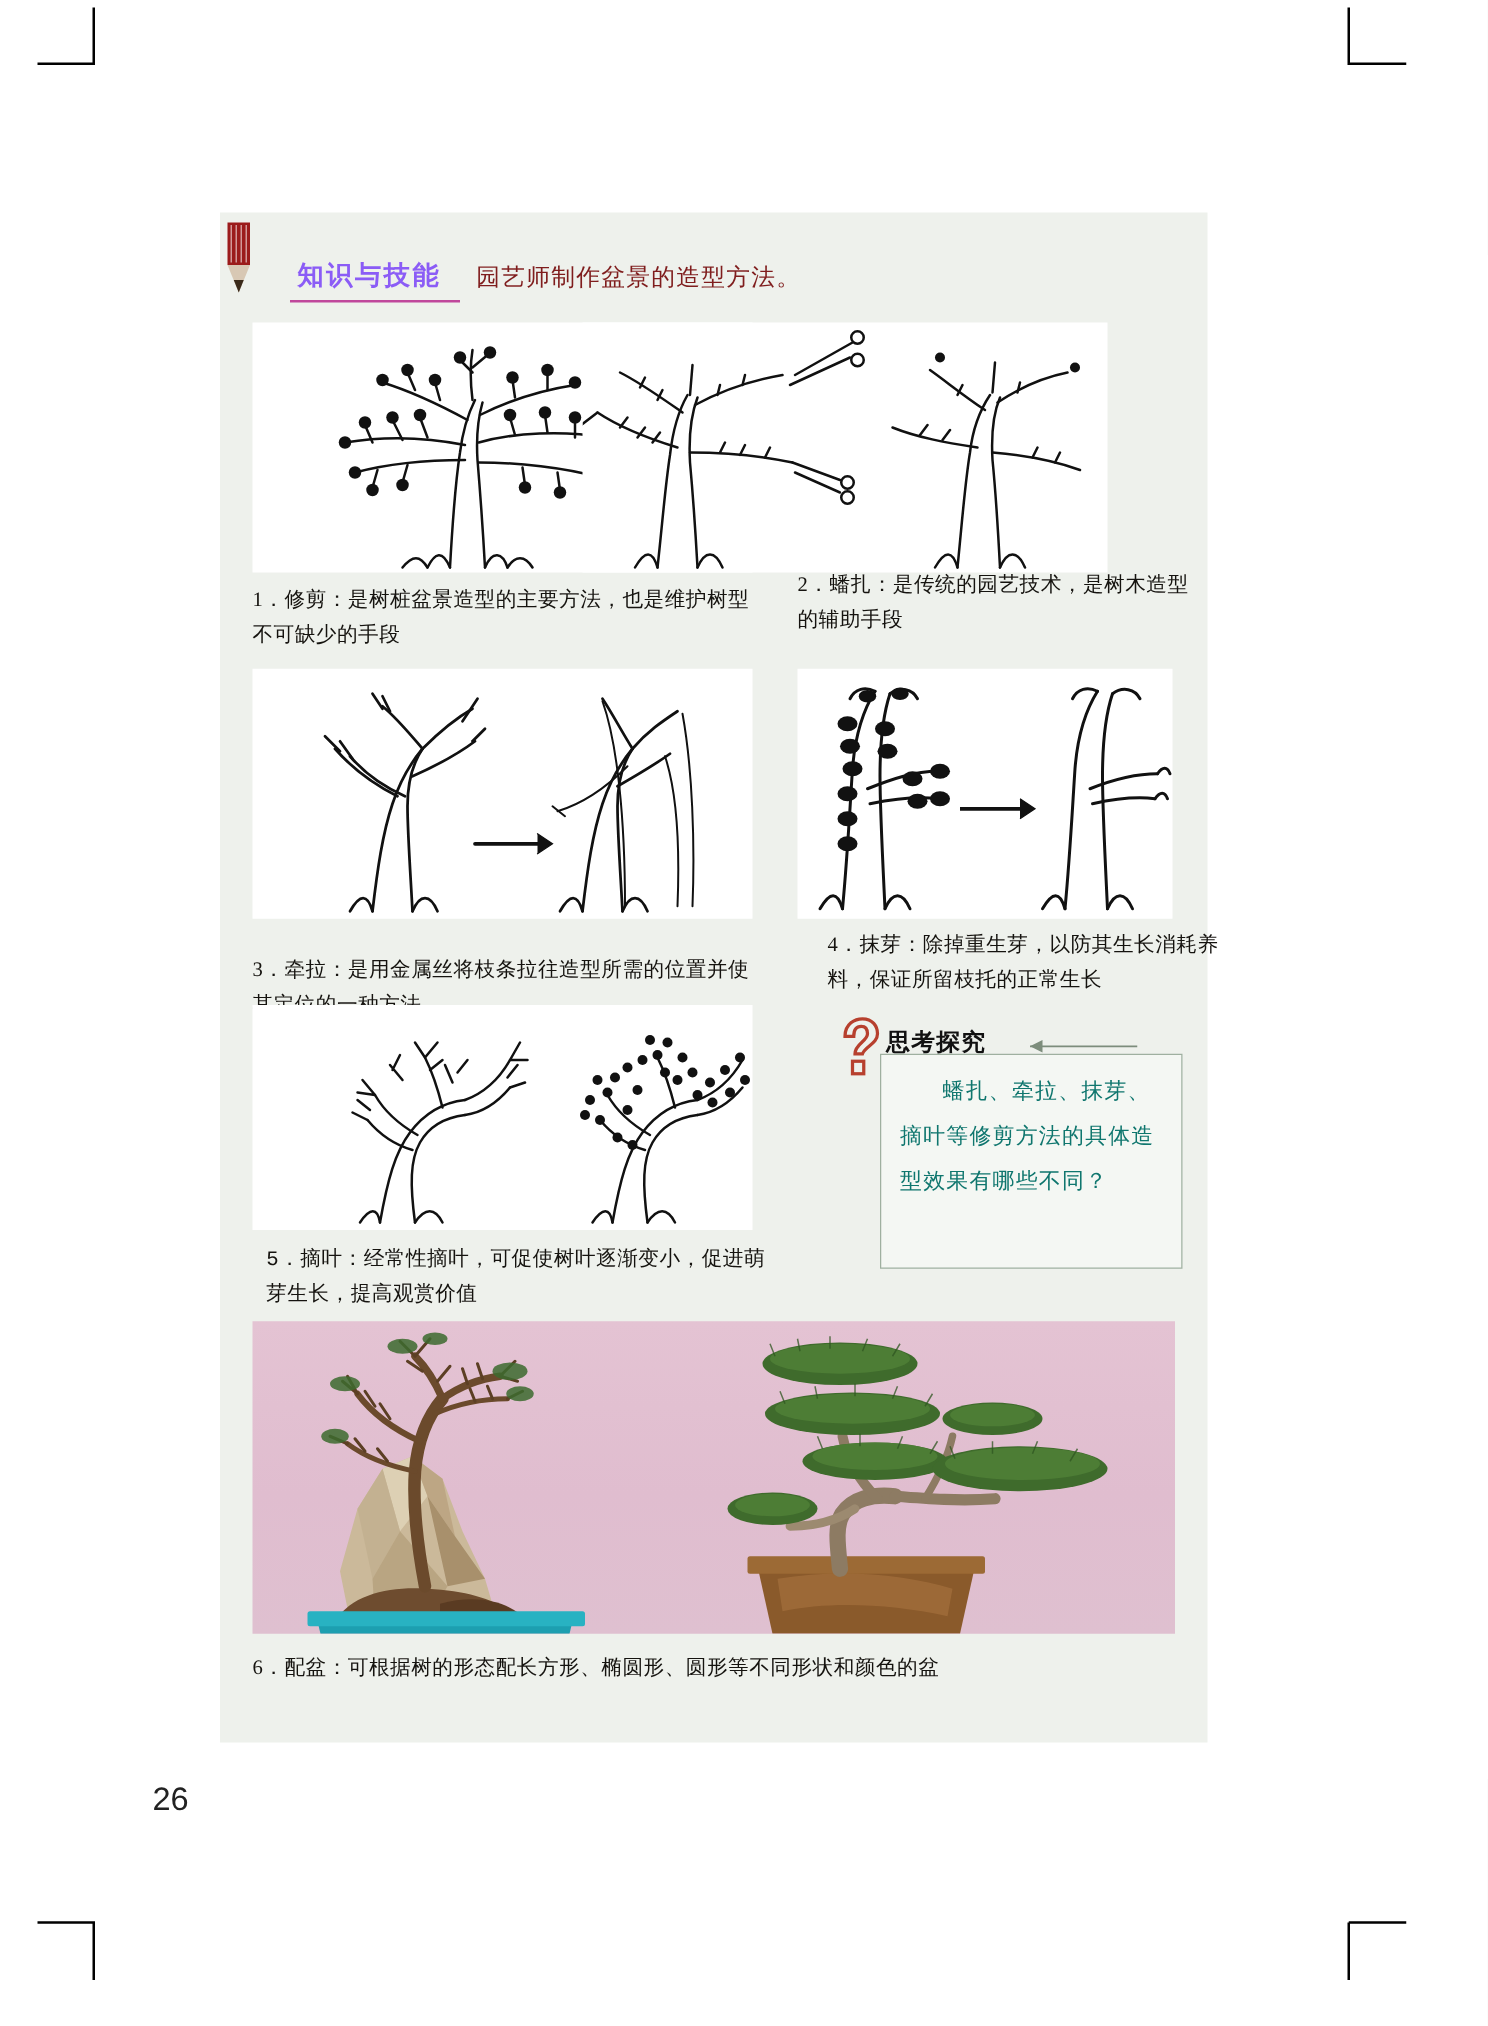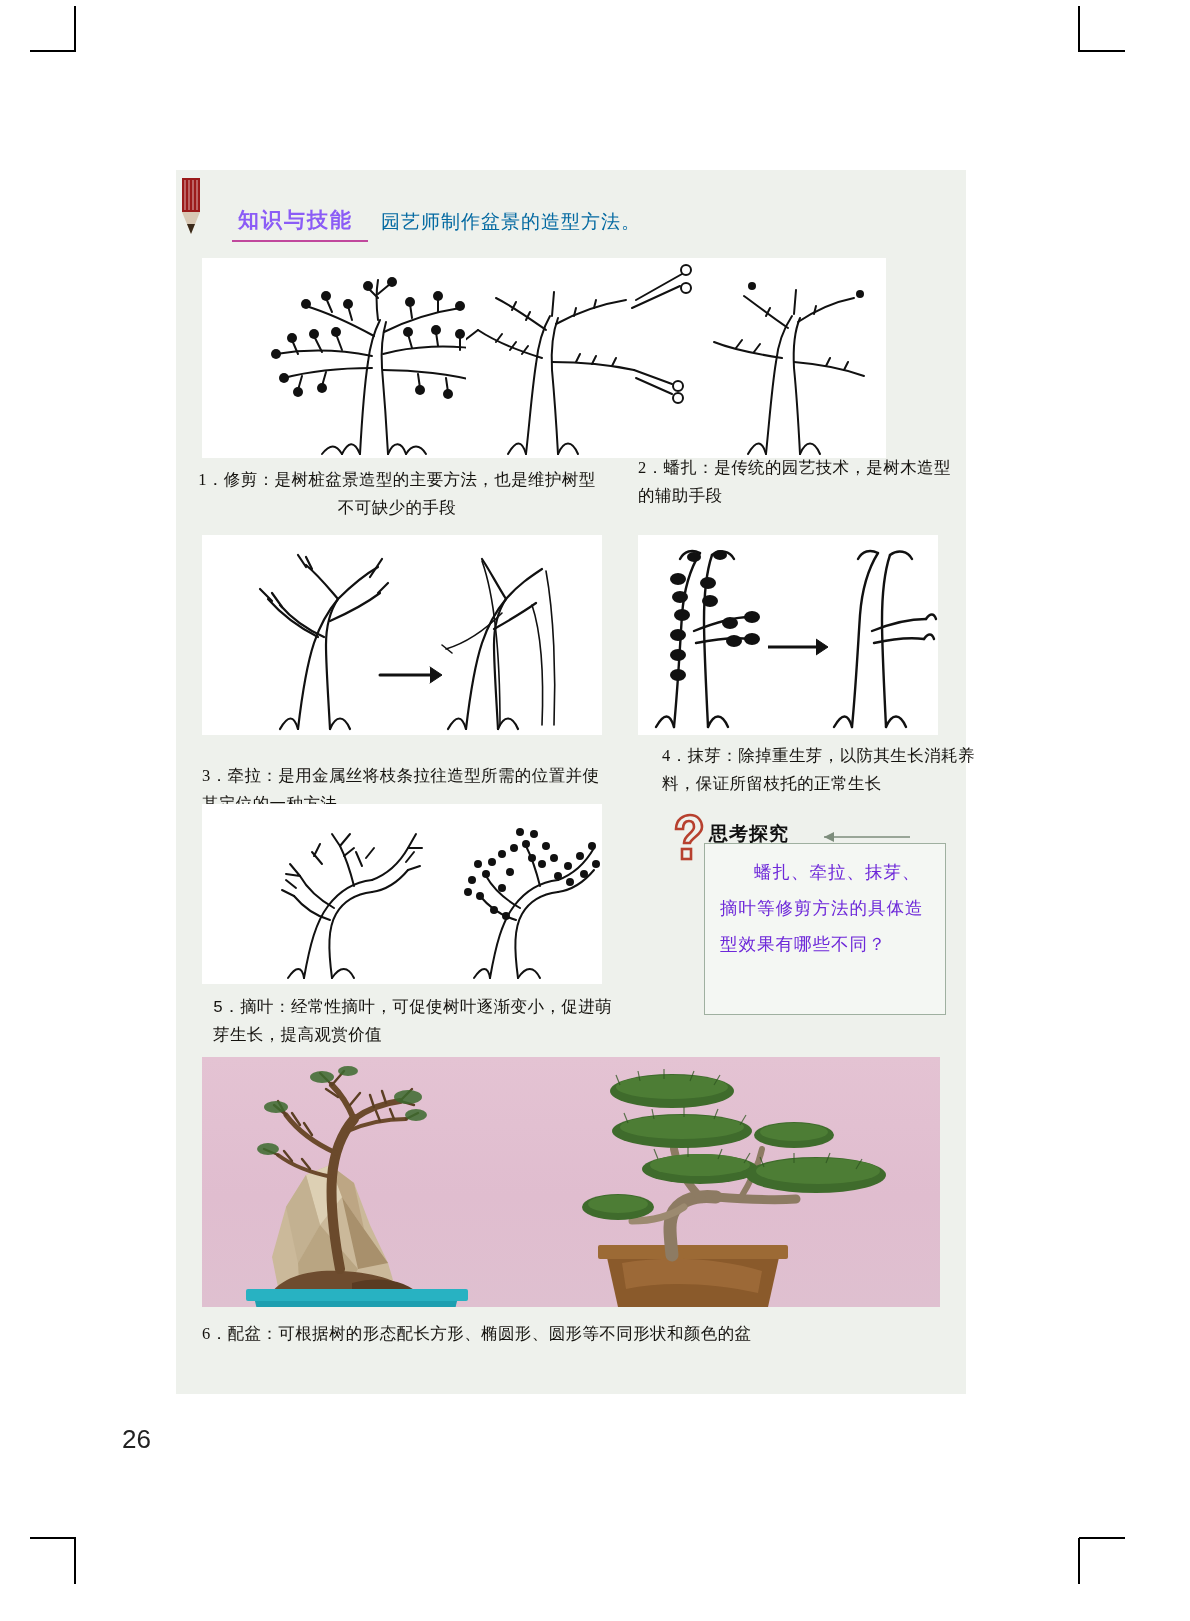--- a/index.html
+++ b/index.html
@@ -58,21 +58,21 @@
     font-size: 21px;
     letter-spacing: 2px;
     color: #8b5cf6;
   }
   .header-sub {
     position: absolute;
     left: 205px;
     top: 39px;
     font-family: "Liberation Serif", serif;
     font-size: 19px;
-    color: #0369a1;
+    color: #7f1d1d;
     letter-spacing: 1px;
   }
   .header-rule {
     position: absolute;
     left: 56px;
     top: 70px;
     width: 136px;
     height: 2px;
     background: #c0489c;
   }
@@ -129,21 +129,21 @@
   .think-text {
     position: absolute;
     left: 544px;
     top: 684px;
     width: 215px;
     font-family: "Liberation Serif", serif;
     font-size: 17.5px;
     line-height: 36px;
     letter-spacing: 1px;
     text-indent: 34px;
-    color: #6d28d9;
+    color: #0f766e;
   }
 
   
   .photo-band {
     position: absolute;
     left: 26px;
     top: 887px;
     width: 738px;
     height: 250px;
     background: linear-gradient(180deg,#e4c3d3 0%, #e0bdcf 55%, #dfc0d0 100%);
@@ -288,21 +288,21 @@
         <path d="M288 94 L294 86 M270 90 L276 82 M360 108 L364 100 M378 112 L382 104"></path>
         <path d="M300 58 L304 50 M348 56 L350 48"></path>
       </g>
       <g fill="#111">
         <circle cx="286" cy="28" r="4"></circle>
           <circle cx="394" cy="36" r="4"></circle>
       </g>
     </svg>
   </div>
 
-  <div class="caption" style="left:15px;top:296px;width:412px;text-align:center;">1．修剪：是树桩盆景造型的主要方法，也是维护树型不可缺少的手段</div>
+  <div class="caption" style="left:26px;top:296px;width:412px;">1．修剪：是树桩盆景造型的主要方法，也是维护树型不可缺少的手段</div>
   <div class="caption" style="left:462px;top:284px;width:320px;">2．蟠扎：是传统的园艺技术，是树木造型的辅助手段</div>
 
   <div class="fig" style="left:26px;top:365px;width:400px;height:200px;">
     <svg viewBox="0 0 400 200" width="400" height="200">
       <g stroke="#111" stroke-width="2.2" fill="none" stroke-linecap="round">
         <path d="M96 194 C100 160 104 132 112 108 C118 90 126 76 136 64"></path>
         <path d="M128 194 C126 158 124 130 124 110 C124 92 128 76 136 64"></path>
         <path d="M78 194 C86 180 92 180 96 194"></path>
         <path d="M128 194 C134 180 142 180 148 194"></path>
         <path d="M116 102 C96 92 80 80 66 64"></path>

